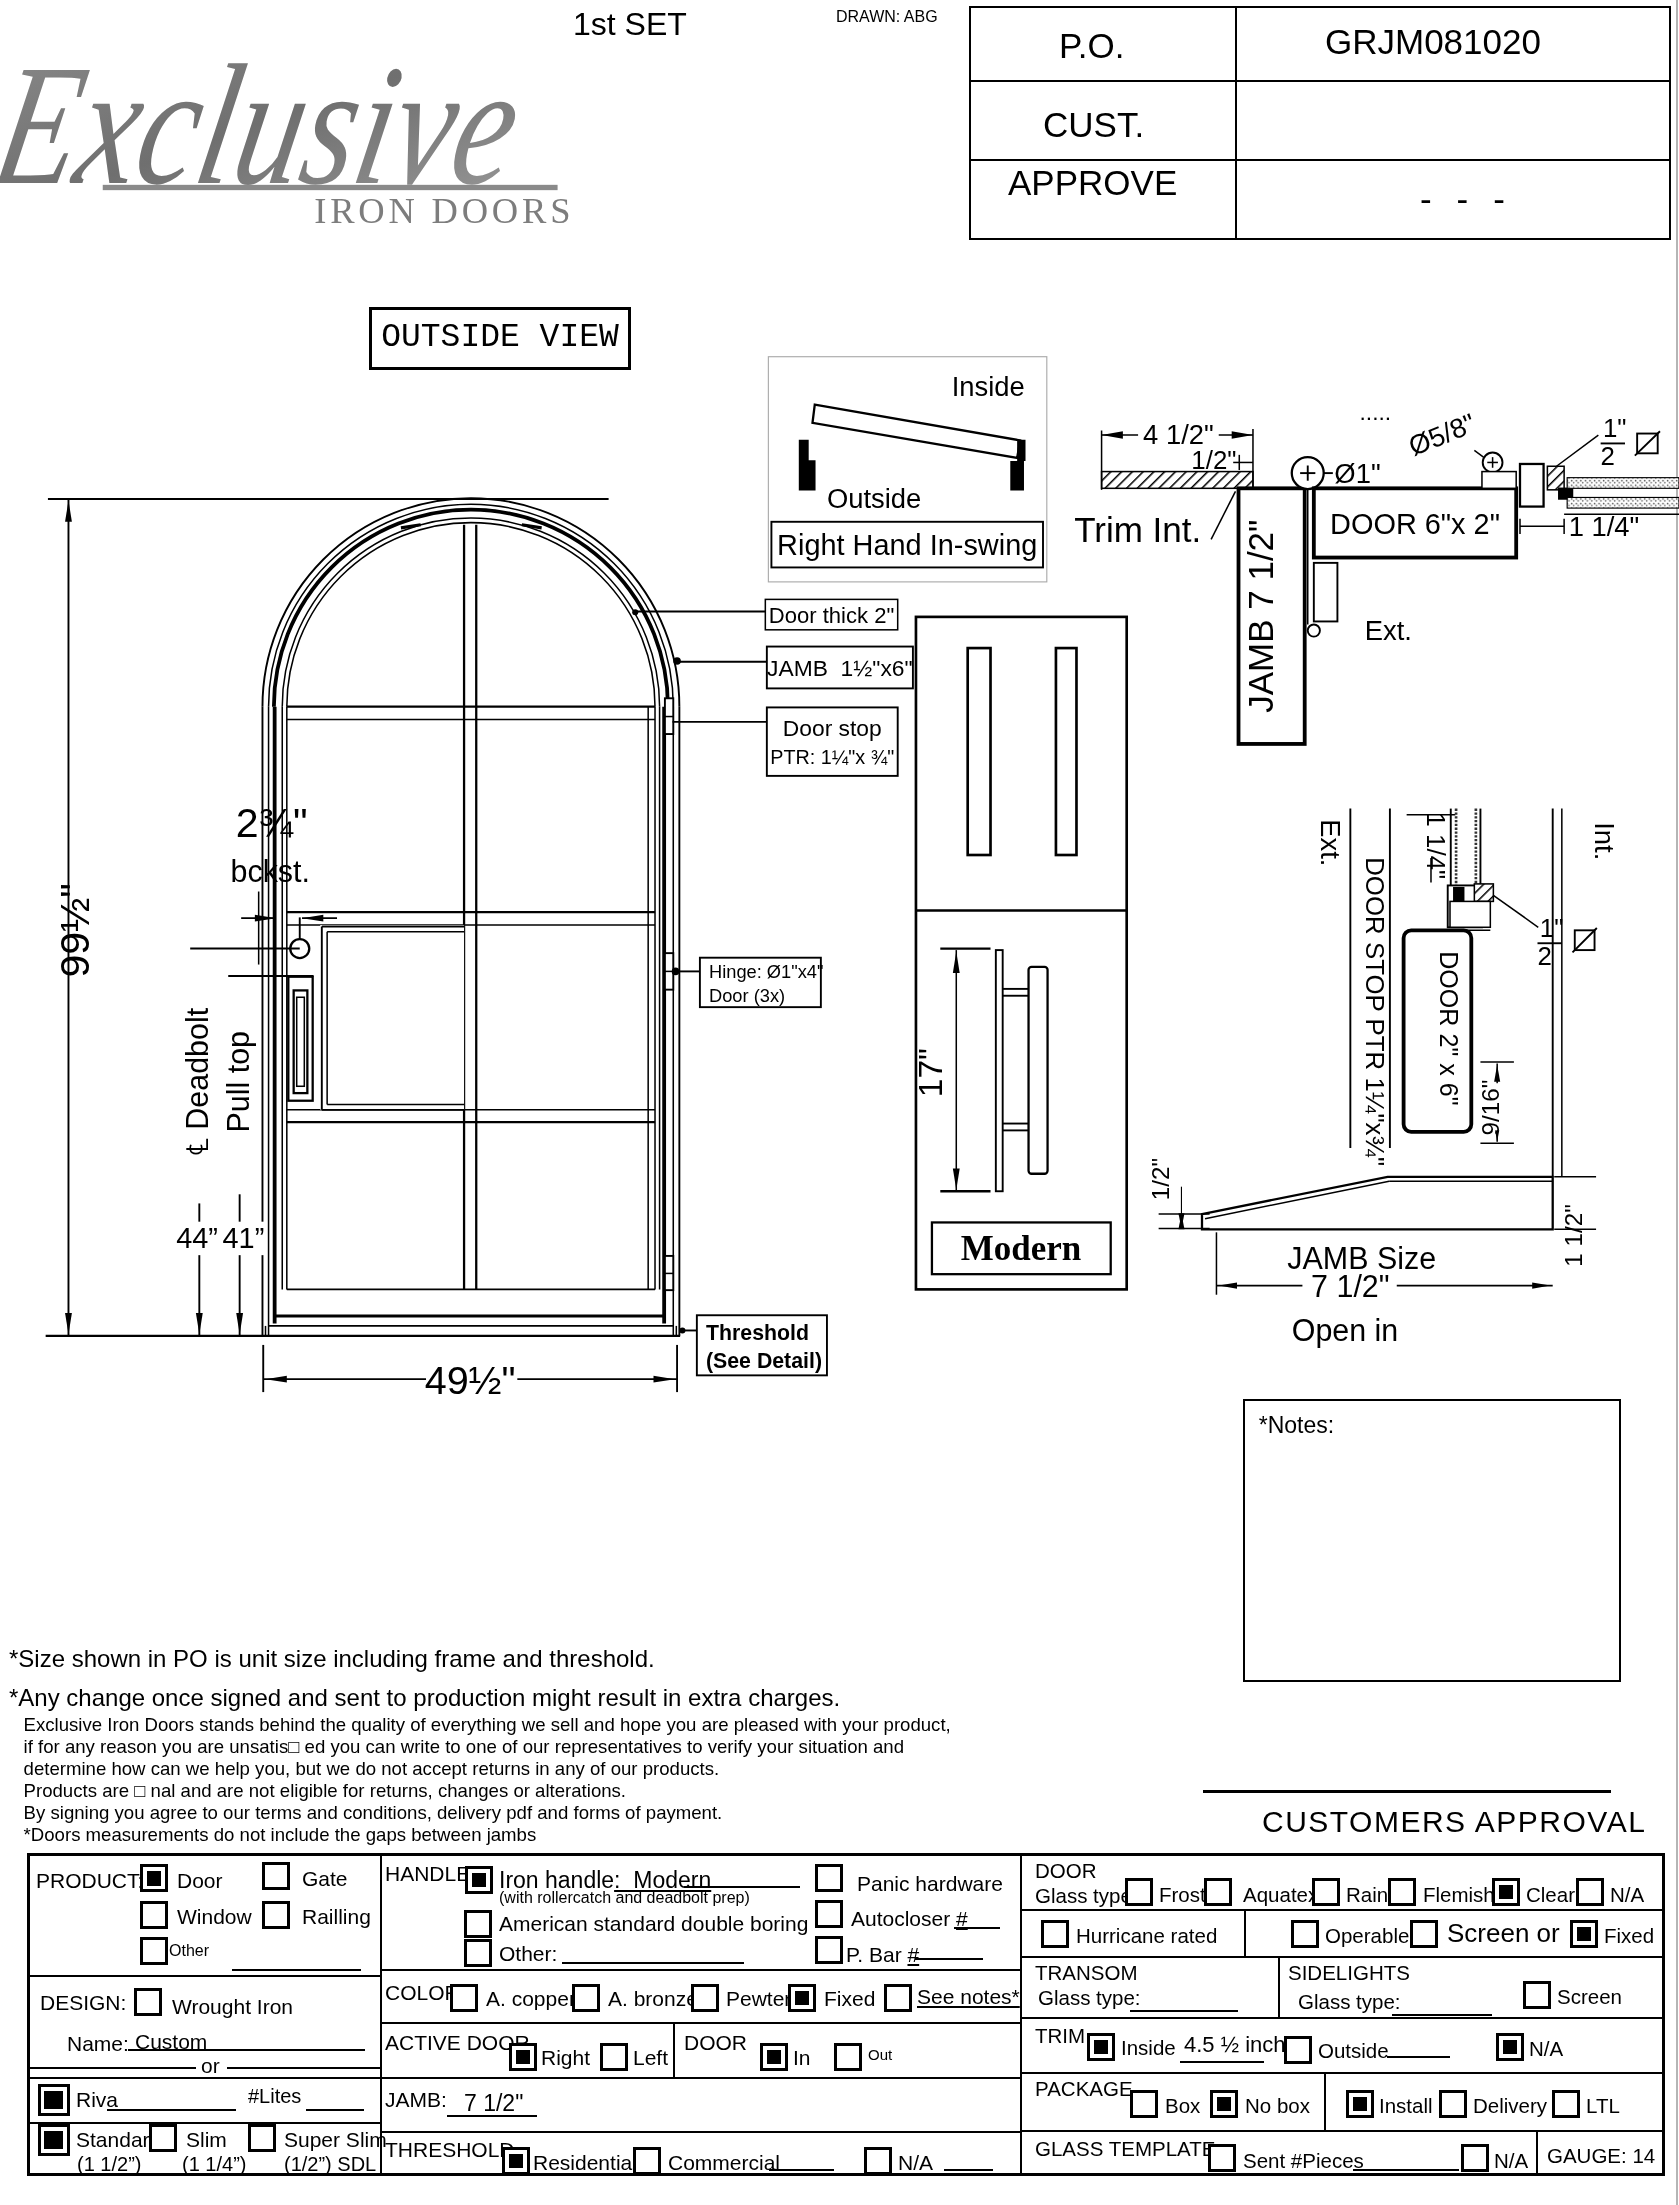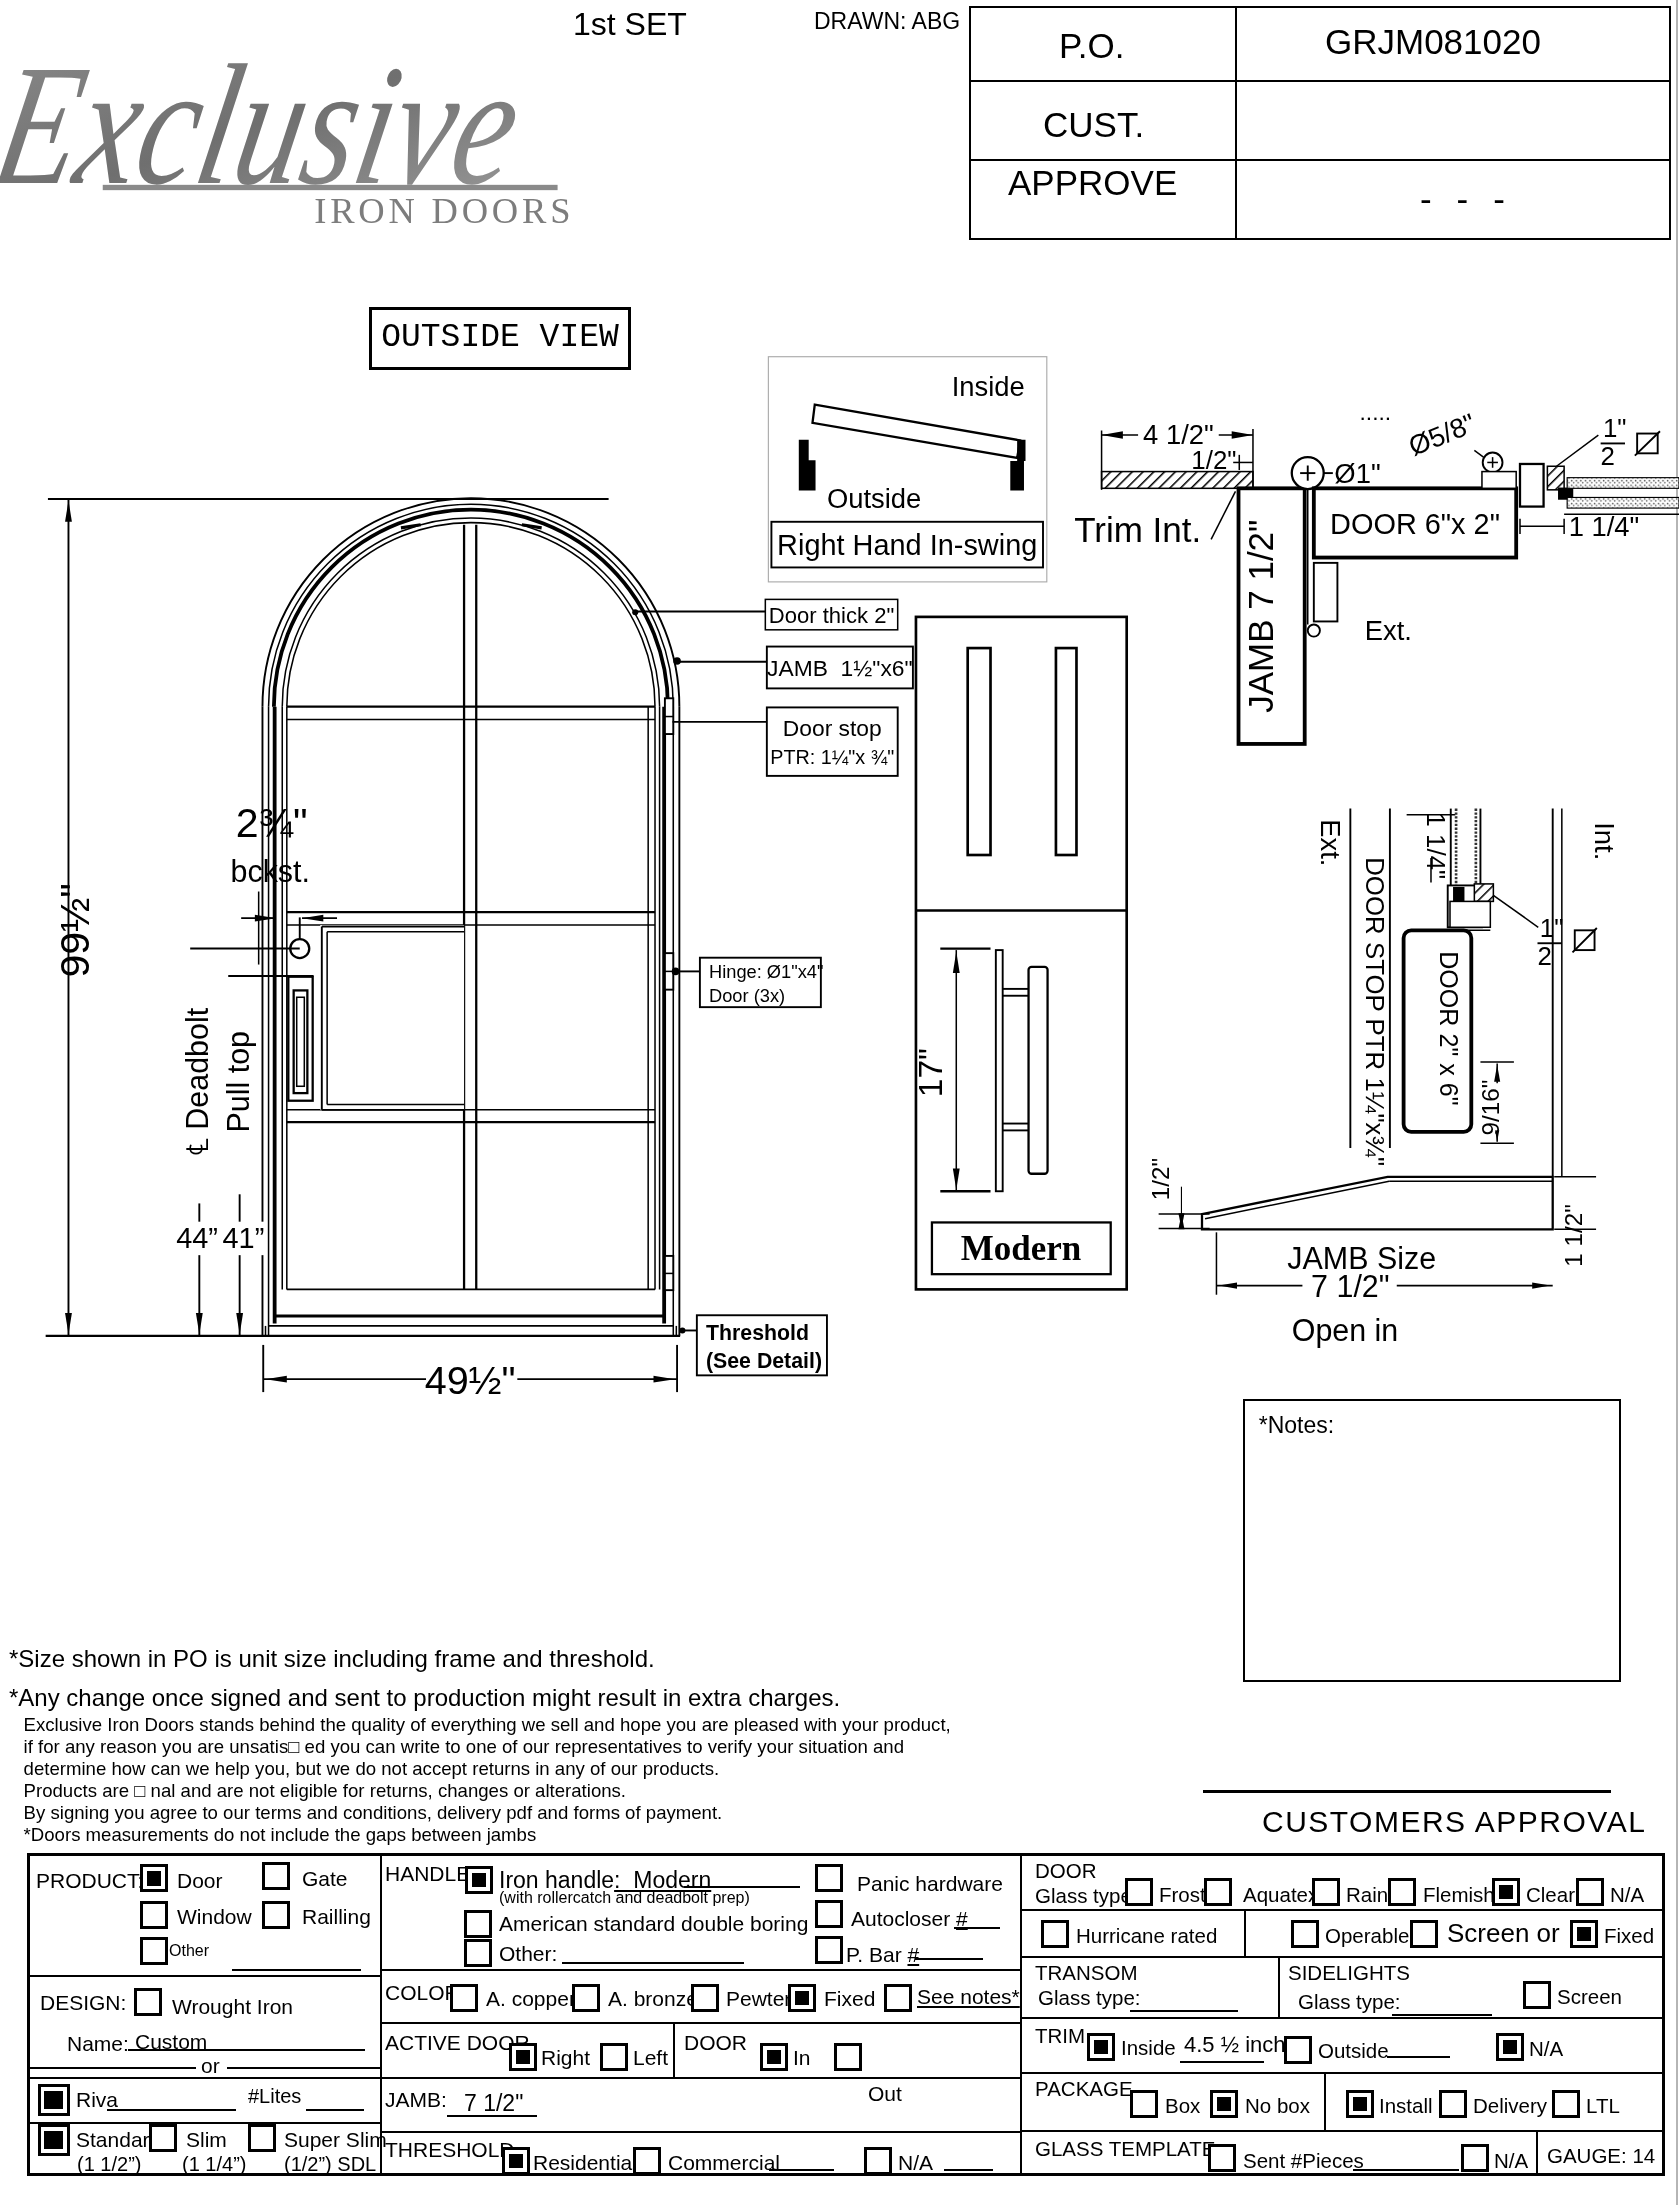--- a/index.html
+++ b/index.html
@@ -25,21 +25,21 @@
   </defs>
   <g transform="scale(1,1.32)">
         <text x="30" y="182" font-family="Liberation Serif" font-style="italic" font-size="172" fill="url(#lg)" textLength="680" lengthAdjust="spacingAndGlyphs" transform="skewX(-14)">Exclusive</text>
       </g>
   <rect x="135" y="243" width="598" height="7" fill="#8a8a8a"></rect>
   <text x="413" y="293" font-family="Liberation Serif" font-size="48" fill="#7d7d7d" letter-spacing="5">IRON DOORS</text>
 </svg>
 
 <div class="abs" style="left:573px;top:6px;font-size:32px;">1st SET</div>
 
-<div class="abs" style="left:814px;top:7.6px;font-size:23px;text-align:center;">DRAWN: ABG</div>
+<div class="abs" style="left:836px;top:7.6px;font-size:16px;text-align:center;">DRAWN: ABG</div>
 
 <div class="abs" style="left:969px;top:6px;width:698px;height:230px;border:2.3px solid #000;">
 
   <div class="seg" style="left:264px;top:0;width:2.3px;height:100%;"></div>
 
   <div class="seg" style="left:0;top:72px;width:100%;height:2.3px;"></div>
 
   <div class="seg" style="left:0;top:151px;width:100%;height:2.3px;"></div>
 
   <div class="abs" style="left:88px;top:18px;font-size:35px;">P.O.</div>
@@ -586,21 +586,21 @@
 <div class="lbl" style="left:603px;top:190px;font-size:21px;">Left</div>
 
 <div class="lbl" style="left:654px;top:175px;font-size:21px;">DOOR</div>
 
 <div class="cb ck" style="left:730px;top:187px;width:22px;height:22px;"></div>
 
 <div class="lbl" style="left:763px;top:190px;font-size:21px;">In</div>
 
 <div class="cb" style="left:804px;top:187px;width:22px;height:22px;"></div>
 
-<div class="lbl" style="left:838px;top:190px;font-size:21px;margin-top:36px;">Out</div>
+<div class="lbl" style="left:838px;top:190px;font-size:15px;">Out</div>
 
 <div class="lbl" style="left:355px;top:232px;font-size:21px;">JAMB:</div>
 
 <div class="lbl" style="left:434px;top:234px;font-size:23px;">7 1/2"</div>
 
 <div class="seg" style="left:417px;top:259px;width:90px;height:2.3px;"></div>
 
 <div class="lbl" style="left:355px;top:282px;font-size:21px;">THRESHOLD</div>
 
 <div class="cb ck" style="left:472px;top:291px;width:22px;height:22px;"></div>

